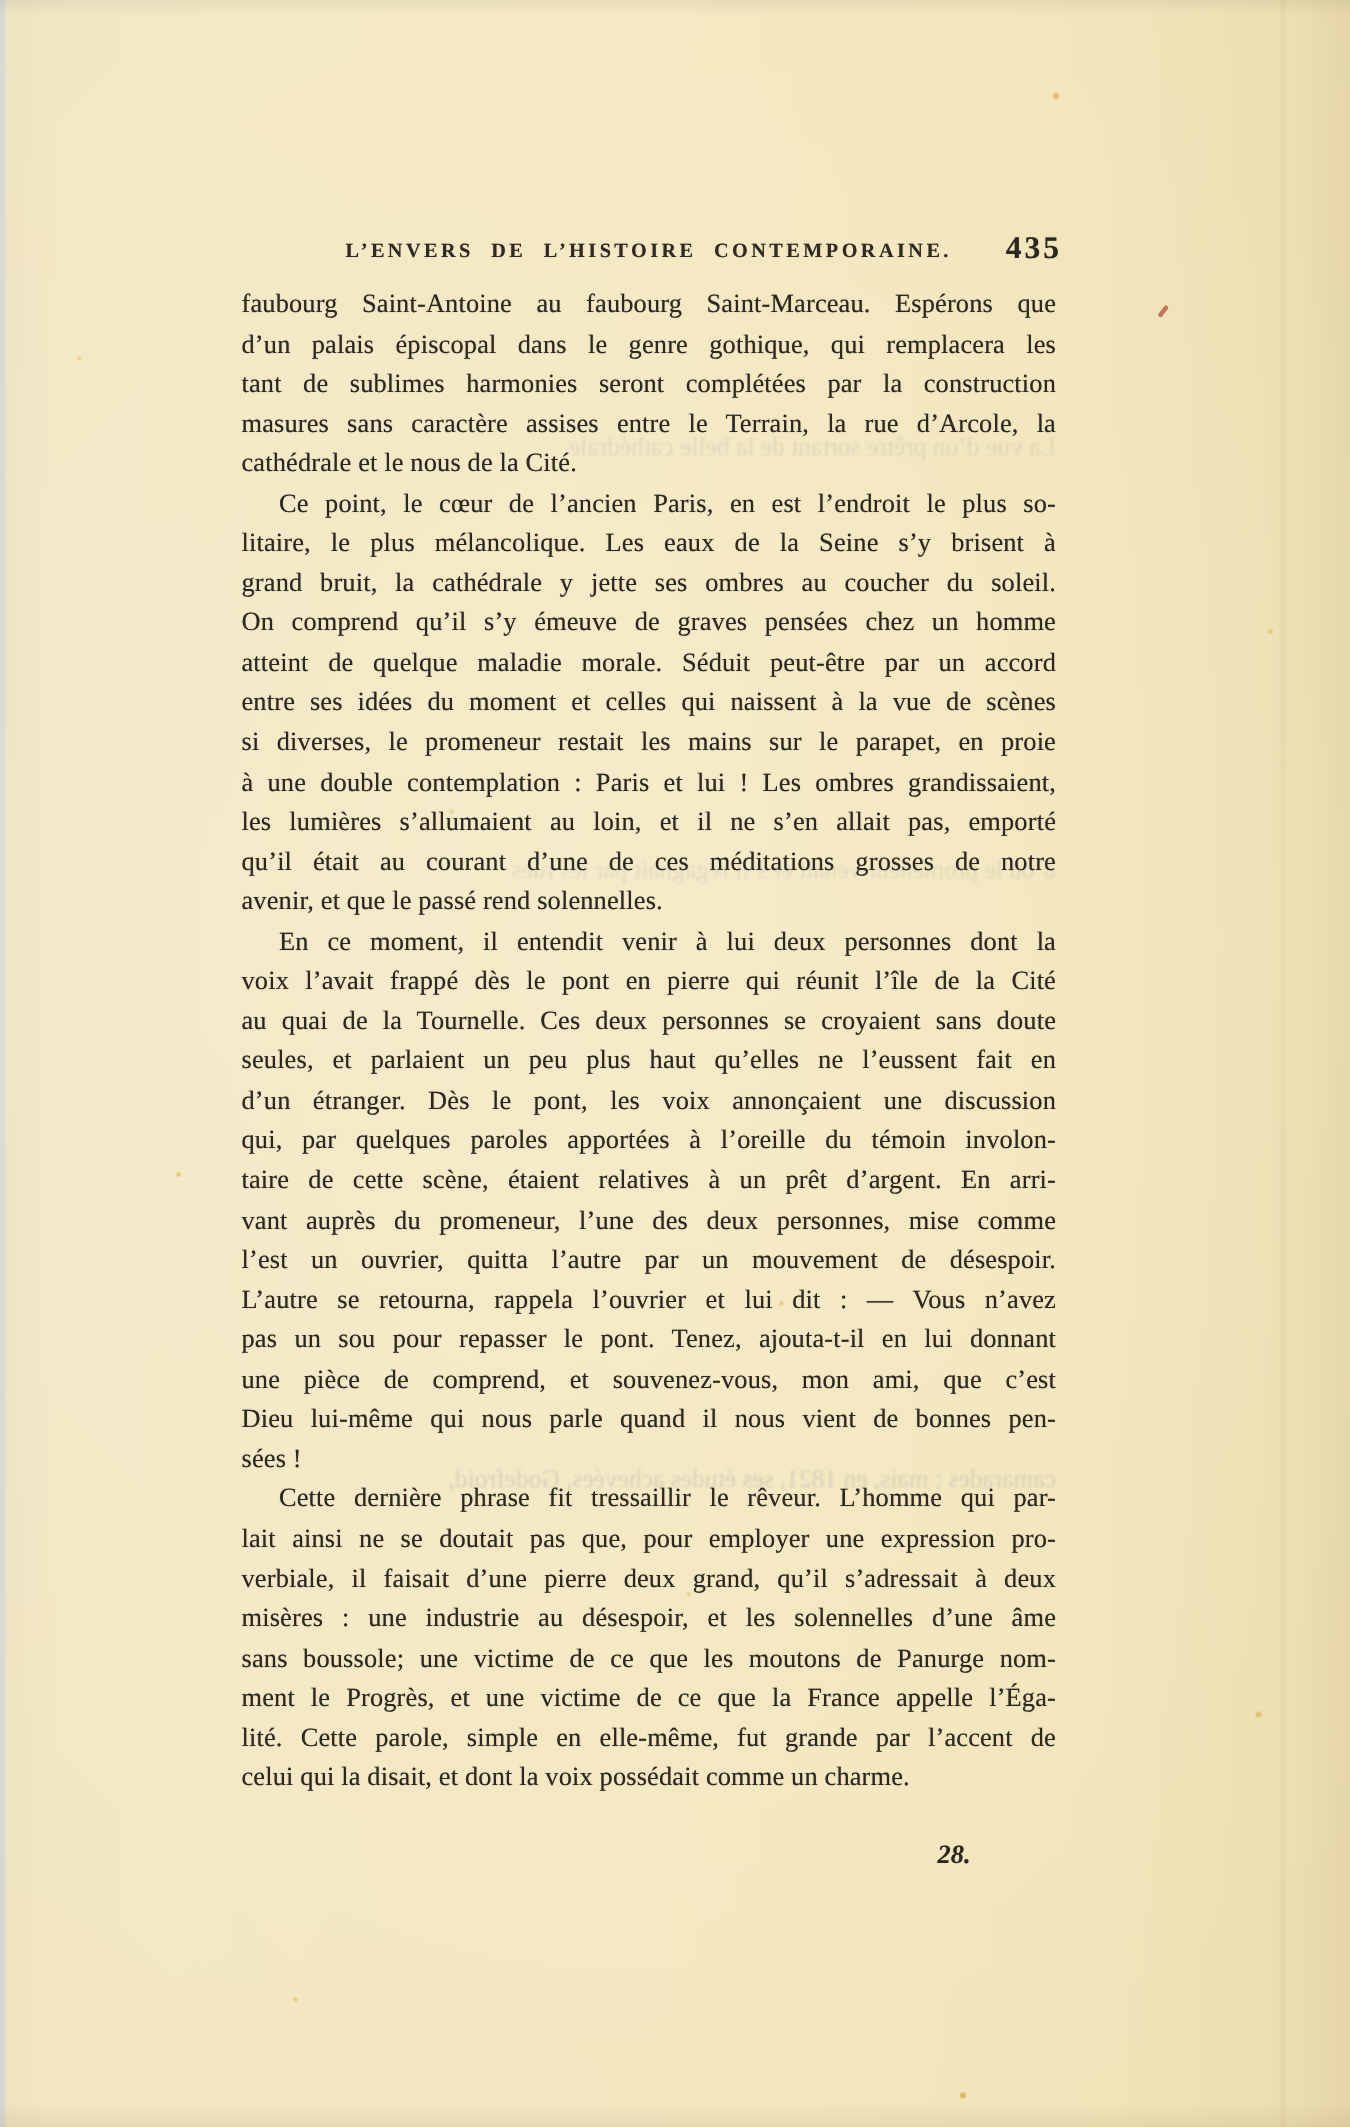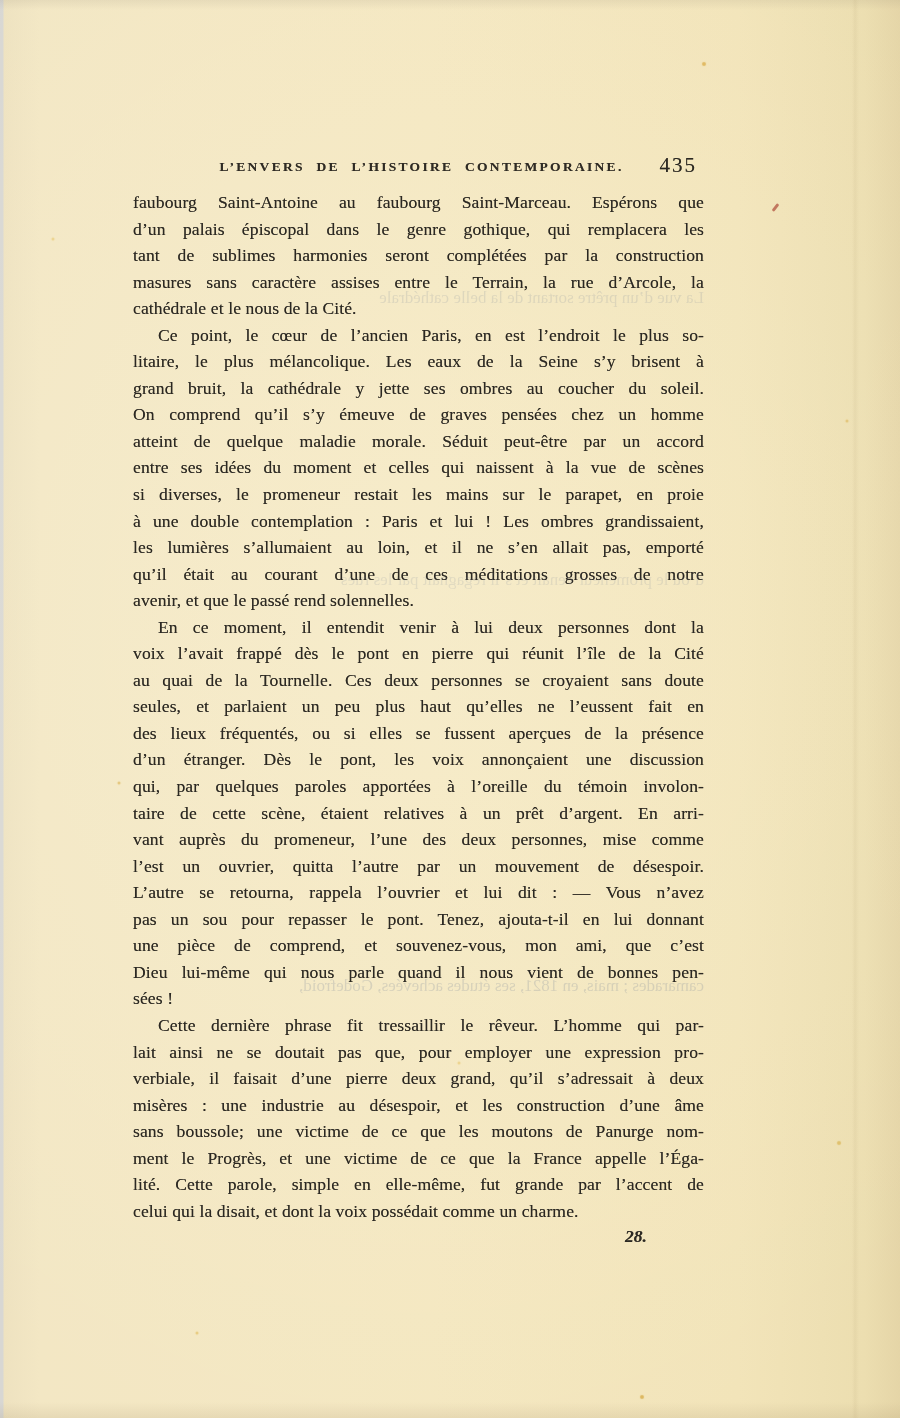--- a/index.html
+++ b/index.html
@@ -6,38 +6,38 @@
   .scan{
     position:relative;width:900px;height:1418px;overflow:hidden;
     font-family:"Liberation Serif","DejaVu Serif",serif;
     background:
       linear-gradient(to right, rgba(150,125,80,0) 852px, rgba(150,125,80,0.08) 855px, rgba(150,125,80,0) 859px),
       linear-gradient(to bottom, rgba(135,125,105,0.12) 0, rgba(135,125,105,0) 10px),
       linear-gradient(to top, rgba(150,130,95,0.14) 0, rgba(150,130,95,0) 16px),
       radial-gradient(115% 85% at 47% 44%, rgba(255,252,236,0.22), rgba(0,0,0,0) 72%),
       linear-gradient(to right,#d8d7d3 0,#d8d7d3 3px,#eee2c0 4px,#f3e7c4 40px,#f4e7c0 48%,#f2e4b9 82%,#ecdeb0 96%,#e5d5a7 100%);
   }
-  .header{position:absolute;left:136px;top:155px;width:571px;height:26px;}
+  .header{position:absolute;left:147px;top:155px;width:571px;height:26px;}
   .title{
     position:absolute;left:0;right:0;top:4px;text-align:center;
     font-size:13.5px;font-weight:700;letter-spacing:2.3px;word-spacing:6px;
     color:#2f2b24;text-shadow:0 0 0.5px rgba(47,43,36,0.5);
   }
   .pagenum{
     position:absolute;right:10px;top:-2px;
-    font-size:21px;font-weight:400;letter-spacing:2px;color:#2b2822;
+    font-size:21px;font-weight:700;letter-spacing:2px;color:#2b2822;
     text-shadow:0 0 0.5px rgba(43,40,34,0.5);
   }
   .text-block{
     position:absolute;left:133px;top:189px;width:571px;
     font-size:17.6px;line-height:26.55px;color:#2b2822;
     letter-spacing:0.1px;
     text-shadow:0 0 0.6px rgba(43,40,34,0.55);
   }
-  .line{text-align:justify;text-align-last:justify;}
+  .line{text-align:justify;text-align-last:justify;margin-left:28px;}
   .line.first{text-indent:25px;}
   .line.plast{text-align-last:left;}
   .signature{
     position:absolute;left:625px;top:1226px;
     font-size:17.6px;font-weight:700;color:#2b2822;
     text-shadow:0 0 0.5px rgba(43,40,34,0.5);
     font-style:italic;
   }
   .ghost{
     position:absolute;transform:scaleX(-1);
@@ -90,35 +90,34 @@
       <div class="line">entre ses idées du moment et celles qui naissent à la vue de scènes</div>
       <div class="line">si diverses, le promeneur restait les mains sur le parapet, en proie</div>
       <div class="line">à une double contemplation : Paris et lui ! Les ombres grandissaient,</div>
       <div class="line">les lumières s’allumaient au loin, et il ne s’en allait pas, emporté</div>
       <div class="line">qu’il était au courant d’une de ces méditations grosses de notre</div>
       <div class="line plast">avenir, et que le passé rend solennelles.</div>
       <div class="line first">En ce moment, il entendit venir à lui deux personnes dont la</div>
       <div class="line">voix l’avait frappé dès le pont en pierre qui réunit l’île de la Cité</div>
       <div class="line">au quai de la Tournelle. Ces deux personnes se croyaient sans doute</div>
       <div class="line">seules, et parlaient un peu plus haut qu’elles ne l’eussent fait en</div>
-      <div class="line">des lieux fréquentés, ou si elles se fussent aperçues de la présence</div>
       <div class="line">d’un étranger. Dès le pont, les voix annonçaient une discussion</div>
       <div class="line">qui, par quelques paroles apportées à l’oreille du témoin involon-</div>
       <div class="line">taire de cette scène, étaient relatives à un prêt d’argent. En arri-</div>
       <div class="line">vant auprès du promeneur, l’une des deux personnes, mise comme</div>
       <div class="line">l’est un ouvrier, quitta l’autre par un mouvement de désespoir.</div>
       <div class="line">L’autre se retourna, rappela l’ouvrier et lui dit : — Vous n’avez</div>
       <div class="line">pas un sou pour repasser le pont. Tenez, ajouta-t-il en lui donnant</div>
       <div class="line">une pièce de comprend, et souvenez-vous, mon ami, que c’est</div>
       <div class="line">Dieu lui-même qui nous parle quand il nous vient de bonnes pen-</div>
       <div class="line plast">sées !</div>
       <div class="line first">Cette dernière phrase fit tressaillir le rêveur. L’homme qui par-</div>
       <div class="line">lait ainsi ne se doutait pas que, pour employer une expression pro-</div>
       <div class="line">verbiale, il faisait d’une pierre deux grand, qu’il s’adressait à deux</div>
-      <div class="line">misères : une industrie au désespoir, et les construction d’une âme</div>
+      <div class="line">misères : une industrie au désespoir, et les solennelles d’une âme</div>
       <div class="line">sans boussole; une victime de ce que les moutons de Panurge nom-</div>
       <div class="line">ment le Progrès, et une victime de ce que la France appelle l’Éga-</div>
       <div class="line">lité. Cette parole, simple en elle-même, fut grande par l’accent de</div>
       <div class="line plast">celui qui la disait, et dont la voix possédait comme un charme.</div>
     </div>
 
   <div class="signature">28.</div>
 <div class="ghost" style="top: 288px; left: 240px; width: 464px; opacity: 0.17;">La vue d’un prêtre sortant de la belle cathédrale</div>
     <div class="ghost" style="top: 570px; left: 133px; width: 571px; opacity: 0.15;">d’où le promeneur venait et s’il regagnait par les rues</div>
     <div class="ghost" style="top: 976px; left: 200px; width: 504px; opacity: 0.22;">camarades ; mais, en 1821, ses études achevées, Godefroid,</div>

